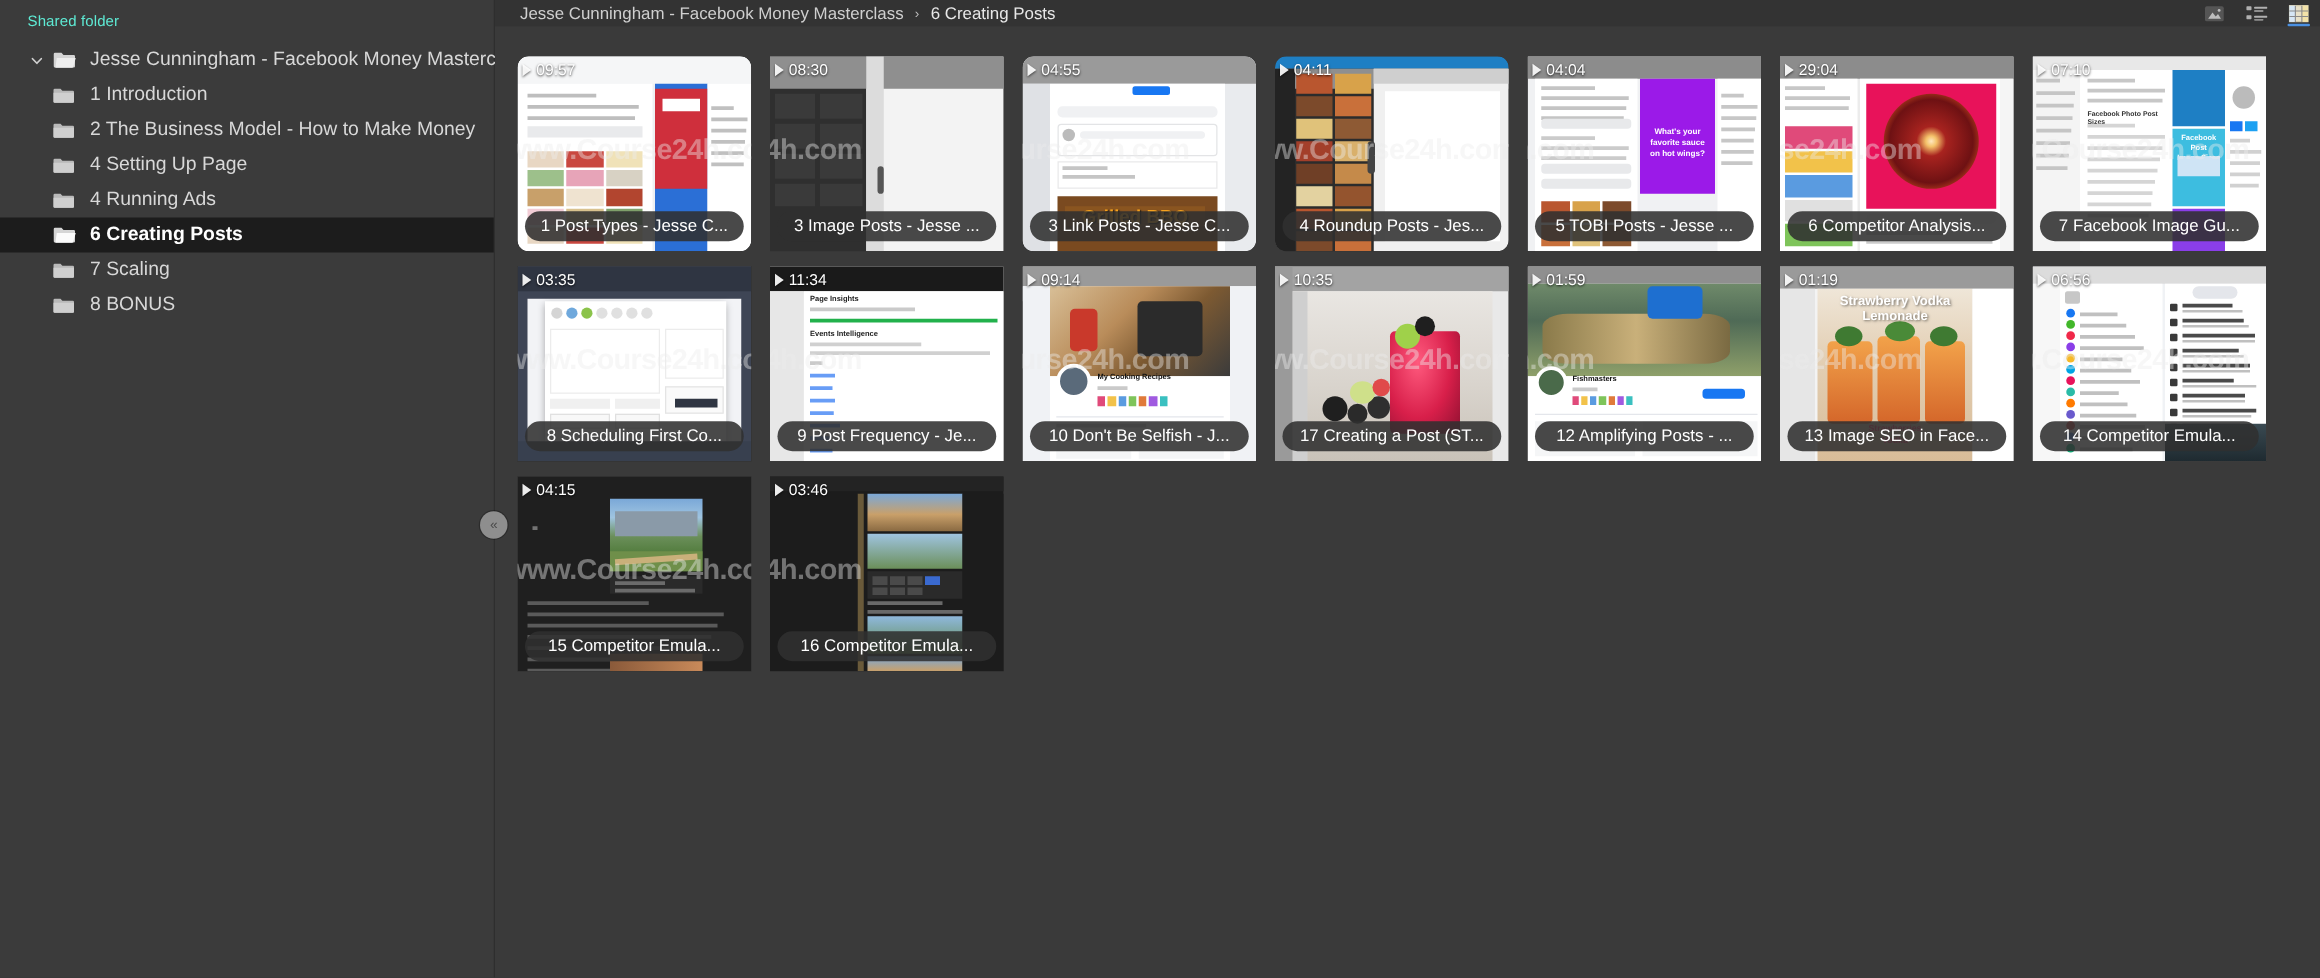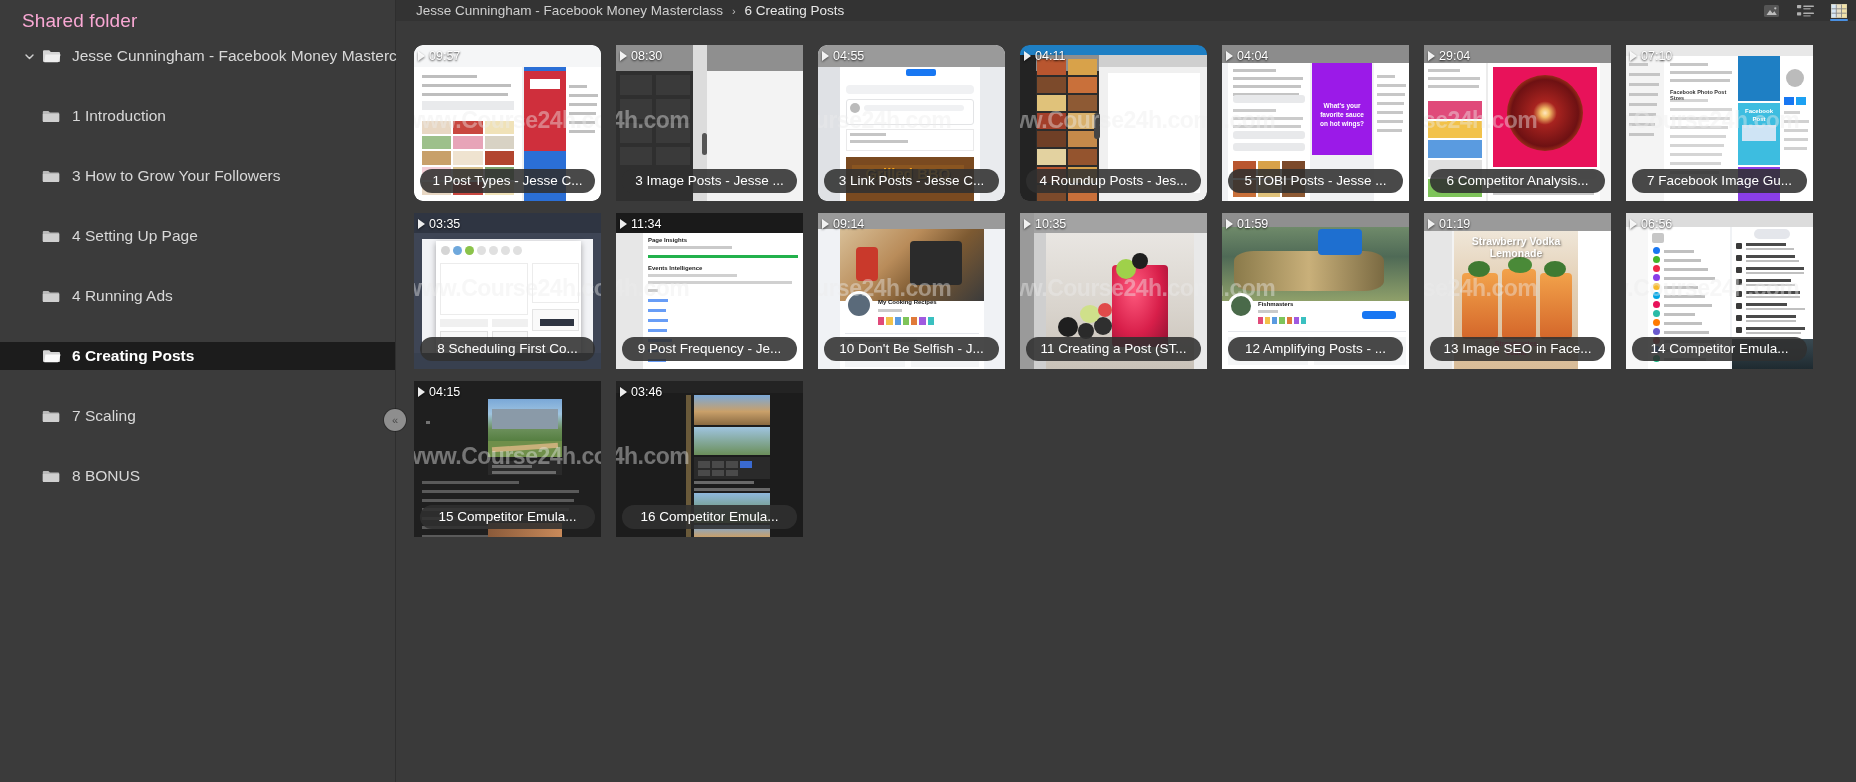--- a/index.html
+++ b/index.html
@@ -13,35 +13,35 @@
 
   
   #sidebar {
     width: 396px; height: 782px;
     background: #3b3b3b;
     flex: 0 0 396px;
     position: relative;
     border-right: 1px solid #2e2e2e;
   }
   #shared-label {
-    color: #f9a8d4;
-    font-size: 19px;
+    color: #5eead4;
+    font-size: 12px;
     padding: 10px 0 8px 22px;
     letter-spacing: .1px;
   }
   .tree-row {
     display: flex; align-items: center;
     height: 28px;
     color: #d8d8d8;
     font-size: 15.5px;
     cursor: pointer;
     white-space: nowrap;
   }
   .tree-row.root { margin-top: 2px; }
-  .tree-row.child { padding-left: 0; margin-top: 32px; }
+  .tree-row.child { padding-left: 0; }
   .tree-row.selected {
     background: #1c1c1c;
     color: #ffffff;
     font-weight: bold;
   }
   .tw { width: 26px; display:flex; align-items:center; justify-content:center; flex:0 0 26px; }
   .indent-root { width: 16px; flex: 0 0 16px; }
   .indent-child { width: 42px; flex: 0 0 42px; }
   .folder-ico { flex: 0 0 22px; width: 22px; height: 18px; margin-right: 8px;
                 display: flex; align-items: center; }
@@ -202,21 +202,21 @@
           <span class="tree-label">1 Introduction</span>
         </div>
         <div class="tree-row child">
           <span class="indent-child"></span>
           <span class="folder-ico">
             <svg width="18" height="15" viewBox="0 0 18 15">
               <path d="M0.8 2.9a1 1 0 0 1 1-1h4.6l1.5 1.7h8.3a1 1 0 0 1 1 1v7.5a1 1 0 0 1-1 1H1.8a1 1 0 0 1-1-1z" fill="#b9b9b9"></path>
               <path d="M0.8 5.1h16.4v7.0a1 1 0 0 1-1 1H1.8a1 1 0 0 1-1-1z" fill="#cfcfcf"></path>
             </svg>
           </span>
-          <span class="tree-label">3 How to Grow Your Followers</span>
+          <span class="tree-label">2 The Business Model - How to Make Money</span>
         </div>
         <div class="tree-row child">
           <span class="indent-child"></span>
           <span class="folder-ico">
             <svg width="18" height="15" viewBox="0 0 18 15">
               <path d="M0.8 2.9a1 1 0 0 1 1-1h4.6l1.5 1.7h8.3a1 1 0 0 1 1 1v7.5a1 1 0 0 1-1 1H1.8a1 1 0 0 1-1-1z" fill="#b9b9b9"></path>
               <path d="M0.8 5.1h16.4v7.0a1 1 0 0 1-1 1H1.8a1 1 0 0 1-1-1z" fill="#cfcfcf"></path>
             </svg>
           </span>
           <span class="tree-label">4 Setting Up Page</span>
@@ -713,21 +713,21 @@
             <div class="t-strip" style="left:60px;top:92px;width:20px;height:18px;background:#cfe08a;border-radius:50%"></div>
             <div class="t-strip" style="left:78px;top:90px;width:14px;height:14px;background:#e04a4a;border-radius:50%"></div>
             <div class="t-strip" style="left:14px;top:20px;width:12px;height:136px;background:#cfcfcf;"></div>
             <div class="t-strip" style="left:0px;top:0px;width:14px;height:156px;background:#9a9a9a;"></div>
           </div>
           <div class="wm" style="left: -30px;">www.Course24h.com</div>
           <div class="dur">
             <span class="play"></span>
             <span>10:35</span>
           </div>
-          <div class="pill">11 Creating a Post (ST...</div>
+          <div class="pill">17 Creating a Post (ST...</div>
         </div>
         <div class="card">
           <div class="thumb">
             <div class="t-strip" style="left:0px;top:0px;width:187px;height:156px;background:#ffffff;"></div>
             <div class="t-strip" style="left:0px;top:0px;width:187px;height:14px;background:#8f8f8f;"></div>
             <div class="t-strip" style="left:0px;top:14px;width:187px;height:74px;background:linear-gradient(180deg,#6f8a6a 0%,#4f6a56 40%,#8fa06a 100%);"></div>
             <div class="t-strip" style="left:12px;top:38px;width:150px;height:40px;background:linear-gradient(90deg,#8a7a4a,#c9b07a 50%,#7a6a42);border-radius:20px/10px"></div>
             <div class="t-strip" style="left:96px;top:16px;width:44px;height:26px;background:#1e6fd0;border-radius:4px"></div>
             <div class="t-strip" style="left:0px;top:88px;width:187px;height:68px;background:#ffffff;"></div>
             <div class="t-strip" style="left:6px;top:80px;width:26px;height:26px;background:#4a6a4a;border-radius:50%;border:3px solid #fff"></div>

